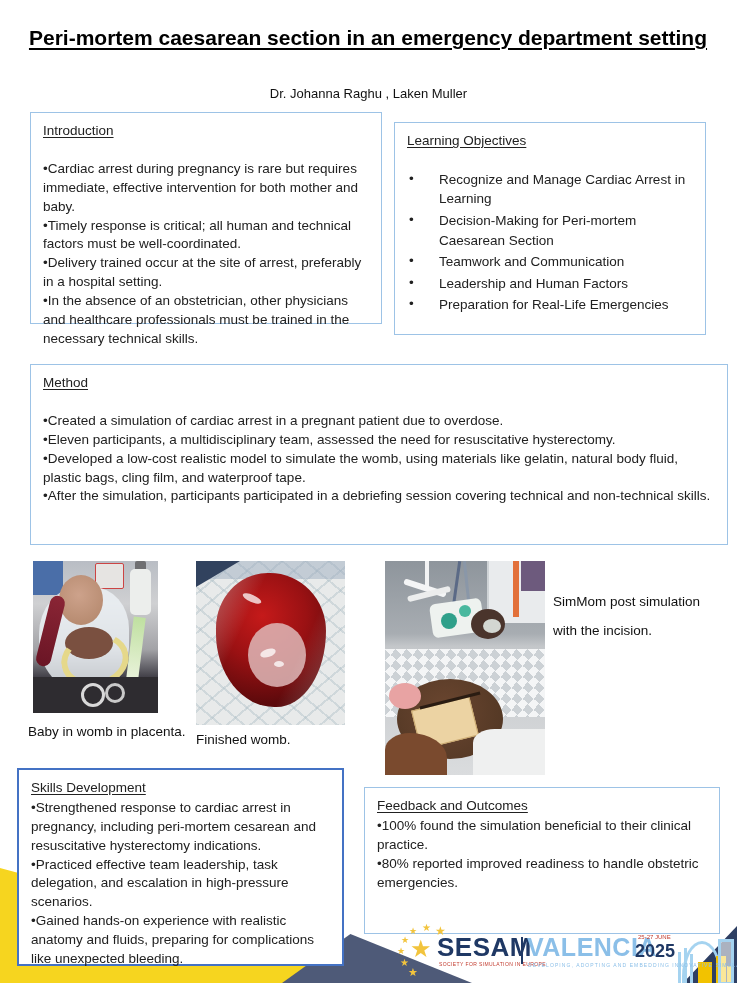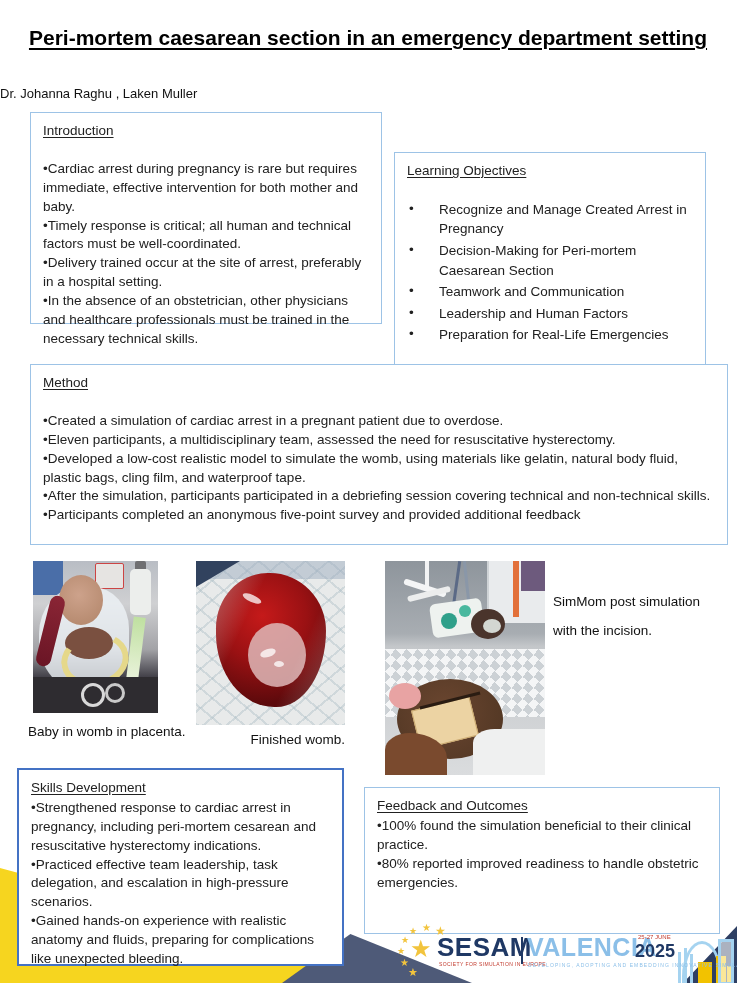--- a/index.html
+++ b/index.html
@@ -3,32 +3,32 @@
 <meta charset="utf-8">
 <style>
   html,body{margin:0;padding:0;background:#ffffff;}
   .page{position:relative;width:737px;height:983px;background:#ffffff;overflow:hidden;
         font-family:"Liberation Sans",sans-serif;color:#212121;}
 
   
   .title{position:absolute;top:22px;left:28px;width:680px;text-align:center;
          font-size:21px;font-weight:bold;color:#000;line-height:1.5;
          text-decoration:underline;text-decoration-thickness:2px;text-underline-offset:3px;}
-  .authors{position:absolute;top:86px;left:0;width:737px;text-align:left;font-size:13px;color:#111;}
+  .authors{position:absolute;top:86px;left:0;width:737px;text-align:center;font-size:13px;color:#111;}
 
   
   .box{position:absolute;background:#fff;border:1.5px solid #9DC3E6;padding:9px 12px;
        font-size:13.5px;line-height:1.4;box-sizing:border-box;z-index:3;}
   .box h2{margin:0;font-size:13.5px;font-weight:normal;text-decoration:underline;
           text-underline-offset:2px;}
   .box h2.spaced{margin-bottom:19px;}
   .box h2.tight{margin-bottom:1px;}
   .bullets p{margin:0;}
   .box-intro{left:30px;top:112px;width:352px;height:212px;}
-  .box-learning{left:394px;top:122px;width:312px;height:213px;margin-top:30px;}
+  .box-learning{left:394px;top:122px;width:312px;height:213px;}
   .box-method{left:30px;top:364px;width:698px;height:181px;}
   .box-skills{left:17px;top:768px;width:327px;height:198px;border:2px solid #4472C4;}
   .box-feedback{left:364px;top:787px;width:356px;height:147px;}
 
   .lo-item{display:flex;margin:0 0 2px 0;}
   .lo-bullet{width:30px;flex:0 0 30px;text-align:left;padding-left:2px;}
   .lo-text{flex:1;line-height:1.45;}
 
   
   .photo{position:absolute;overflow:hidden;}
@@ -84,21 +84,21 @@
      background-image:repeating-conic-gradient(from 45deg,#ccd1d5 0% 25%,#f4f5f6 25% 50%);background-size:11px 11px;}
   .ps-belly{left:12px;top:118px;width:106px;height:80px;background:radial-gradient(circle at 45% 40%,#6b4630,#4e3522);border-radius:50%;}
   .ps-foam{left:30px;top:142px;width:58px;height:38px;background:#ecd3a3;transform:rotate(-14deg);border:1px solid #c9a86f;}
   .ps-incision{left:34px;top:138px;width:62px;height:3px;background:#2a1c12;transform:rotate(-14deg);}
   .ps-pink{left:4px;top:122px;width:32px;height:26px;background:#e8a3a3;border-radius:50%;}
   .ps-leg{left:0;bottom:0;width:62px;height:42px;background:#7a4a2e;border-radius:40% 60% 0 0;}
   .ps-sheet{right:0;bottom:0;width:72px;height:46px;background:#eff0f0;border-radius:30% 0 0 0;}
 
   .caption{position:absolute;font-size:13.5px;color:#111;}
   .cap-baby{left:28px;top:724px;width:180px;}
-  .cap-womb{left:196px;top:732px;width:149px;text-align:right;}
+  .cap-womb{left:196px;top:732px;width:149px;text-align:left;}
   .cap-simmom{left:553px;top:594px;width:175px;}
   .cap-simmom p{margin:0 0 14px 0;font-size:13.5px;}
 
   
   .deco{position:absolute;}
   .deco-yellow{left:0;top:868px;width:460px;height:115px;background:#F6D51F;z-index:1;
      clip-path:polygon(0% 0%,76% 82%,98% 100%,0% 100%);}
   .deco-slate{left:282px;top:934px;width:190px;height:49px;background:#4E5A78;z-index:2;
      clip-path:polygon(36% 0,100% 100%,0 100%);}
   .deco-navy{left:683px;top:926px;width:54px;height:57px;background:#2E3F63;z-index:1;
@@ -151,21 +151,21 @@
         <p>•Delivery trained occur at the site of arrest, preferably in a hospital setting.</p>
         <p>•In the absence of an obstetrician, other physicians and healthcare professionals must be trained in the necessary technical skills.</p>
       </div>
   </section>
 
   <section class="box box-learning">
     <h2 class="spaced">Learning Objectives</h2>
     <div>
         <div class="lo-item">
         <span class="lo-bullet">•</span>
-        <span class="lo-text">Recognize and Manage Created Arrest in Pregnancy</span>
+        <span class="lo-text">Recognize and Manage Cardiac Arrest in Learning</span>
       </div>
         <div class="lo-item">
         <span class="lo-bullet">•</span>
         <span class="lo-text">Decision-Making for Peri-mortem Caesarean Section</span>
       </div>
         <div class="lo-item">
         <span class="lo-bullet">•</span>
         <span class="lo-text">Teamwork and Communication</span>
       </div>
         <div class="lo-item">
@@ -179,21 +179,20 @@
       </div>
   </section>
 
   <section class="box box-method">
     <h2 class="spaced">Method</h2>
     <div class="bullets">
         <p>•Created a simulation of cardiac arrest in a pregnant patient due to overdose.</p>
         <p>•Eleven participants, a multidisciplinary team, assessed the need for resuscitative hysterectomy.</p>
         <p>•Developed a low-cost realistic model to simulate the womb, using materials like gelatin, natural body fluid, plastic bags, cling film, and waterproof tape.</p>
         <p>•After the simulation, participants participated in a debriefing session covering technical and non-technical skills.</p>
-        <p>•Participants completed an anonymous five-point survey and provided additional feedback</p>
       </div>
   </section>
 
   <div class="photo photo-baby">
     <div class="ph pb-blue"></div>
     <div class="ph pb-box"></div>
     <div class="ph pb-cap"></div>
     <div class="ph pb-bottle"></div>
     <div class="ph pb-green"></div>
     <div class="ph pb-bag"></div>

